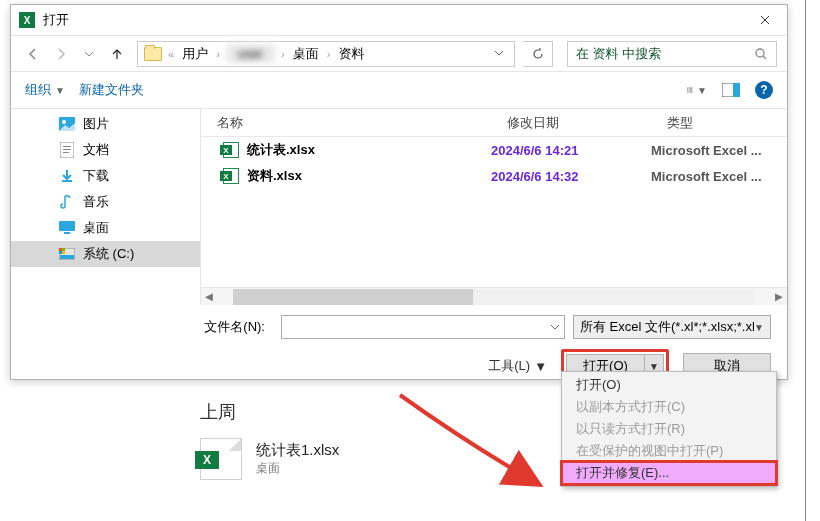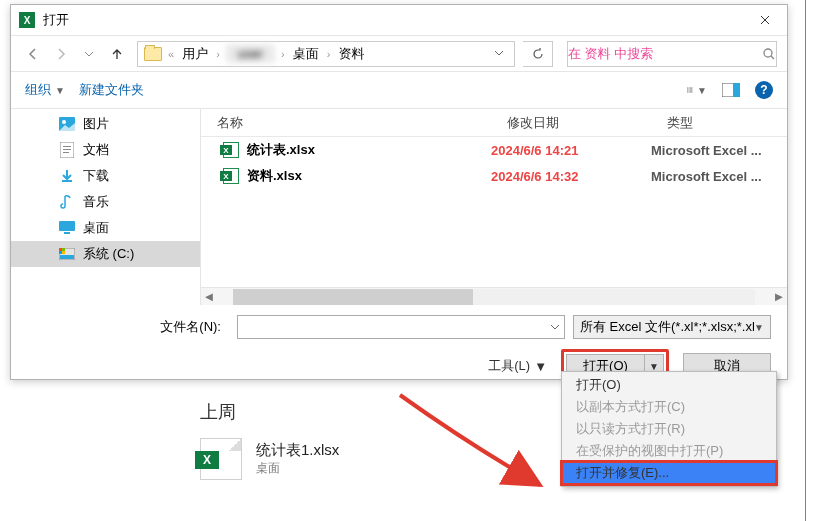--- a/index.html
+++ b/index.html
@@ -20,21 +20,21 @@
   .nav-arrow { width: 24px; height: 24px; display: flex; align-items: center; justify-content: center; color: #888; }
   .nav-arrow.enabled { color: #333; }
   .addr-bar { flex: 1; height: 26px; border: 1px solid #ccc; display: flex; align-items: center; padding: 0 6px; gap: 2px; margin: 0 4px; }
   .folder-glyph { width: 18px; height: 14px; background: #ffe9a6; border: 1px solid #d9b84d; border-radius: 1px; position: relative; }
   .folder-glyph::before { content:''; position:absolute; top:-3px; left:0; width:8px; height:3px; background:#ffe9a6; border:1px solid #d9b84d; border-bottom:none; border-radius:1px 1px 0 0; }
   .crumb-sep { color: #999; padding: 0 4px; font-size: 11px; }
   .crumb { padding: 2px 2px; }
   .crumb.blurred { filter: blur(3px); background:#e9e9e9; padding:2px 12px; border-radius:2px; }
   .addr-drop { margin-left: auto; color: #666; padding: 0 4px; }
   .refresh-btn { width: 30px; height: 26px; border: 1px solid #ccc; border-left: none; display: flex; align-items: center; justify-content: center; color: #555; }
-  .search-box { width: 210px; height: 26px; border: 1px solid #ccc; display: flex; align-items: center; padding: 0 0; color: #ec4899; margin-left: 10px; }
+  .search-box { width: 210px; height: 26px; border: 1px solid #ccc; display: flex; align-items: center; padding: 0 8px; color: #14532d; margin-left: 10px; }
   .search-box span:first-child { flex:1; }
 
   .toolbar { height: 38px; display: flex; align-items: center; padding: 0 14px; border-top: 1px solid #e5e5e5; border-bottom: 1px solid #e5e5e5; gap: 14px; }
   .toolbar .btn { color: #0a64ad; display:flex; align-items:center; gap:4px; }
   .toolbar .dd { color:#666; font-size:10px; }
   .toolbar .right { margin-left: auto; display: flex; align-items: center; gap: 14px; }
   .view-icon { width:20px; height:18px; display:flex; align-items:center; justify-content:center; color:#555; }
   .help-icon { width:18px; height:18px; border-radius:50%; background:#0a64ad; color:#fff; display:flex; align-items:center; justify-content:center; font-size:12px; font-weight:bold; }
 
   .body-split { display: flex; height: 196px; }
@@ -44,49 +44,49 @@
   .tree-icon { width:16px; height:16px; display:flex; align-items:center; justify-content:center; }
 
   .file-area { flex:1; display:flex; flex-direction:column; position:relative; }
   .cols { height: 28px; display:flex; align-items:center; border-bottom: 1px solid #e8e8e8; color:#444; }
   .col-name { width: 290px; padding-left: 16px; }
   .col-date { width: 160px; margin-left: 16px; }
   .col-type { flex:1; }
   .rows { flex:1; }
   .row { height: 26px; display:flex; align-items:center;font-weight:bold; }
   .row .c-name { width: 290px; padding-left: 22px; display:flex; align-items:center; gap:8px; }
-  .row .c-date { width: 160px; color:#ef4444; }
+  .row .c-date { width: 160px; color:#6d28d9; }
   .row .c-type { flex:1; color:#555; }
   .xlsx-icon { width:16px; height:16px; background:#fff; border:1px solid #1e8e4e; position:relative; }
   .xlsx-icon::after{ content:'X'; position:absolute; left:-4px; top:2px; width:12px; height:10px; background:#107c41; color:#fff; font-size:8px; display:flex; align-items:center; justify-content:center; font-weight:bold; }
   .hscroll { height: 18px; border-top: 1px solid #e5e5e5; background:#f5f5f5; display:flex; align-items:center; }
   .hscroll .track{ flex:1; height:16px; background:#f0f0f0; position:relative; margin:0 16px; }
   .hscroll .thumb{ position:absolute; left:0; top:0; height:16px; width:240px; background:#cfcfcf; }
   .hscroll .arrow{ width:16px; height:16px; display:flex; align-items:center; justify-content:center; color:#777; }
 
-  .footer { height: 74px; padding: 10px 16px 10px 8px; }
+  .footer { height: 74px; padding: 10px 16px 10px 8px; margin-left: 44px; }
   .fn-row { display:flex; align-items:center; gap:8px; margin-bottom:10px; }
   .fn-label { width: 210px; text-align:right; padding-right:8px; }
   .fn-input { flex:1; height:24px; border:1px solid #aaa; display:flex; align-items:center; justify-content:flex-end; padding:0 4px; color:#666; }
   .filter { width: 198px; height:24px; border:1px solid #aaa; display:flex; align-items:center; padding:0 6px; background:#efefef; }
   .filter span:first-child{ flex:1; white-space:nowrap; overflow:hidden; }
   .filter .dd{ color:#555; font-size:10px; }
 
   .btn-row { display:flex; align-items:center; justify-content:flex-end; gap:14px; }
   .tools { display:flex; align-items:center; gap:4px; color:#333; }
   .open-split { display:flex; border:3px solid #e03a2f; border-radius:2px; padding:2px; }
   .open-main { width: 78px; height:24px; border:1px solid #b1b1b1; border-right:none; background:#e1e1e1; display:flex; align-items:center; justify-content:center; }
   .open-dd { width: 20px; height:24px; border:1px solid #b1b1b1; background:#e1e1e1; display:flex; align-items:center; justify-content:center; font-size:10px; color:#333; }
   .cancel-btn { width: 88px; height:26px; border:1px solid #b1b1b1; background:#e1e1e1; display:flex; align-items:center; justify-content:center; }
 
   
   .menu { position:absolute; left: 561px; top: 371px; width: 216px; background:#f3f3f3; border:1px solid #bcbcbc; box-shadow:2px 2px 5px rgba(0,0,0,0.25); padding:2px 0; z-index:3; }
   .menu-item { height:22px; display:flex; align-items:center; padding:0 14px; color:#333; }
   .menu-item.disabled { color:#9a9a9a; }
-  .menu-item.hl { outline:3px solid #e03a2f; outline-offset:-1px; background:#3b82f6; }
+  .menu-item.hl { outline:3px solid #e03a2f; outline-offset:-1px; background:#f0abfc; }
 
   
   .red-arrow { position:absolute; left:390px; top:385px; z-index:2; pointer-events:none; }
 
   
   .bg-section { position:absolute; left:200px; top:400px; }
   .bg-heading { font-size:18px; color:#333; margin-bottom:14px; }
   .bg-file { display:flex; align-items:center; gap:14px; }
   .big-x { width:42px; height:42px; background:#fff; border:1px solid #d0d0d0; position:relative; display:flex; align-items:center; justify-content:center; }
   .big-x::before { content:''; position:absolute; top:0; right:0; width:12px; height:12px; background:linear-gradient(135deg,#fff 50%, #ddd 50%); }

